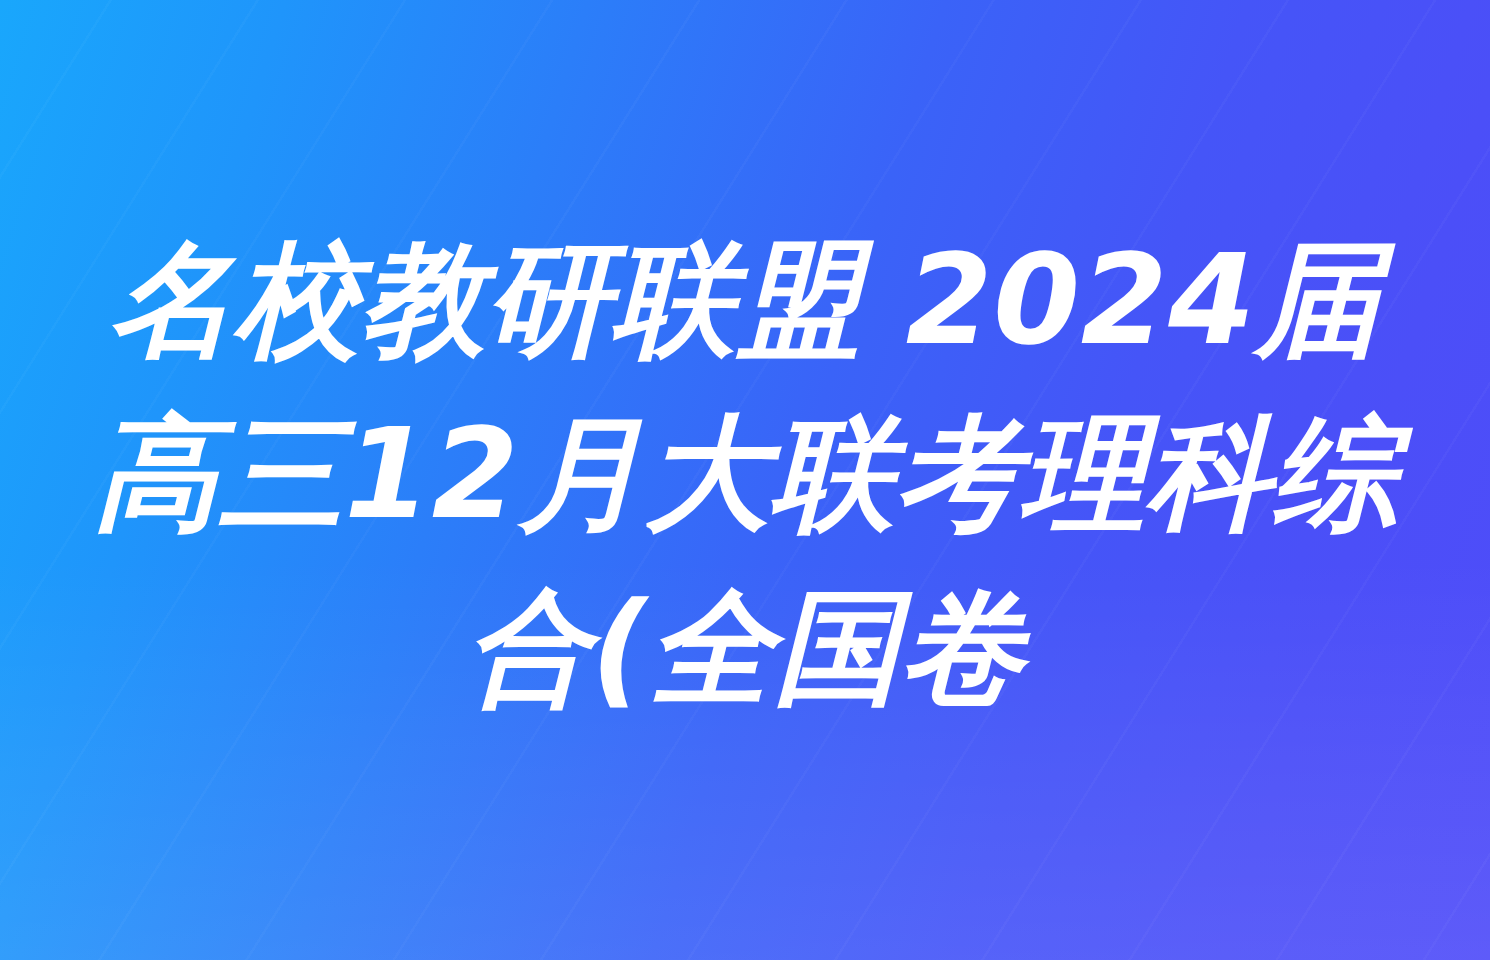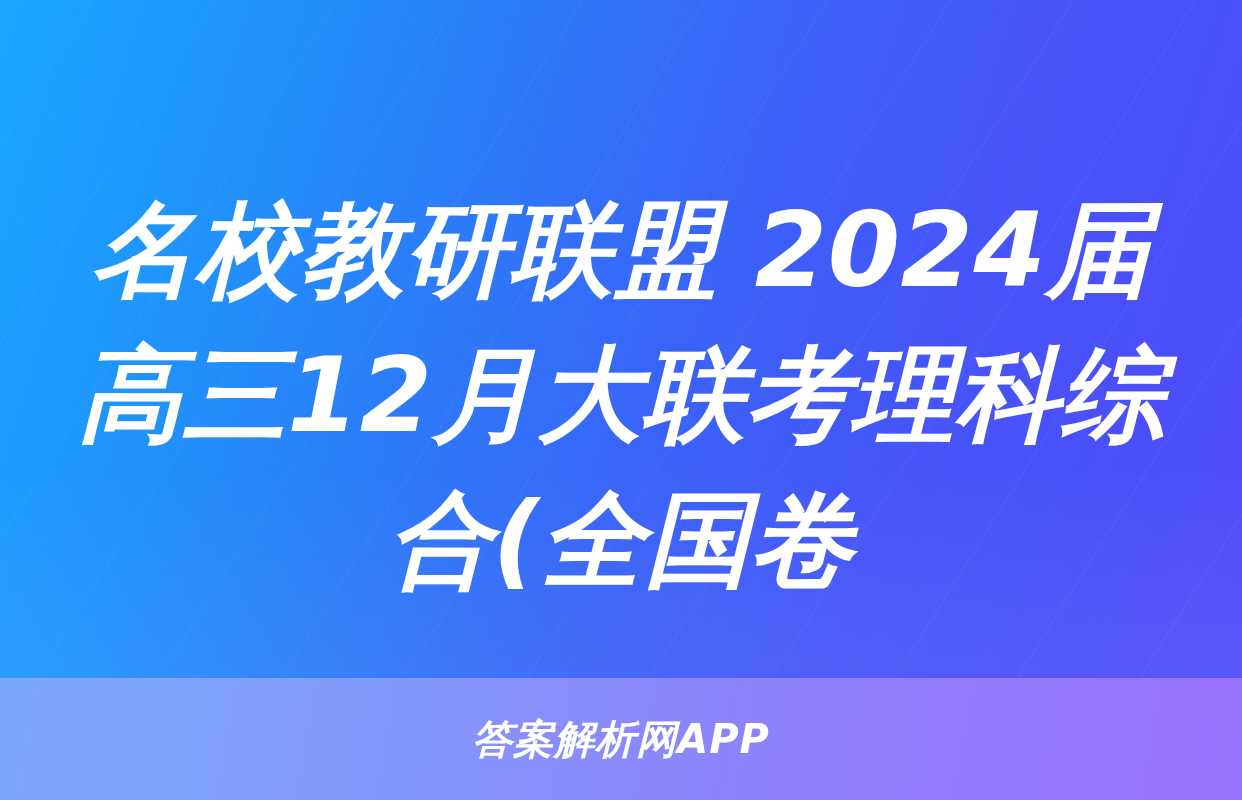--- a/index.html
+++ b/index.html
@@ -119,17 +119,14 @@
 <div id="cover">
 
   <div class="bg-base"></div>
   <div class="bg-vert"></div>
   <div class="bg-hatch"></div>
 
   <div class="title-wrap">
     <h1 class="title">名校教研联盟 2024届高三12月大联考理科综合(全国卷</h1>
   </div>
 
-  <div class="wm-band">
-    <span class="wm-text">答案解析网APP</span>
-  </div>
 
 </div>
 
 </body></html>

